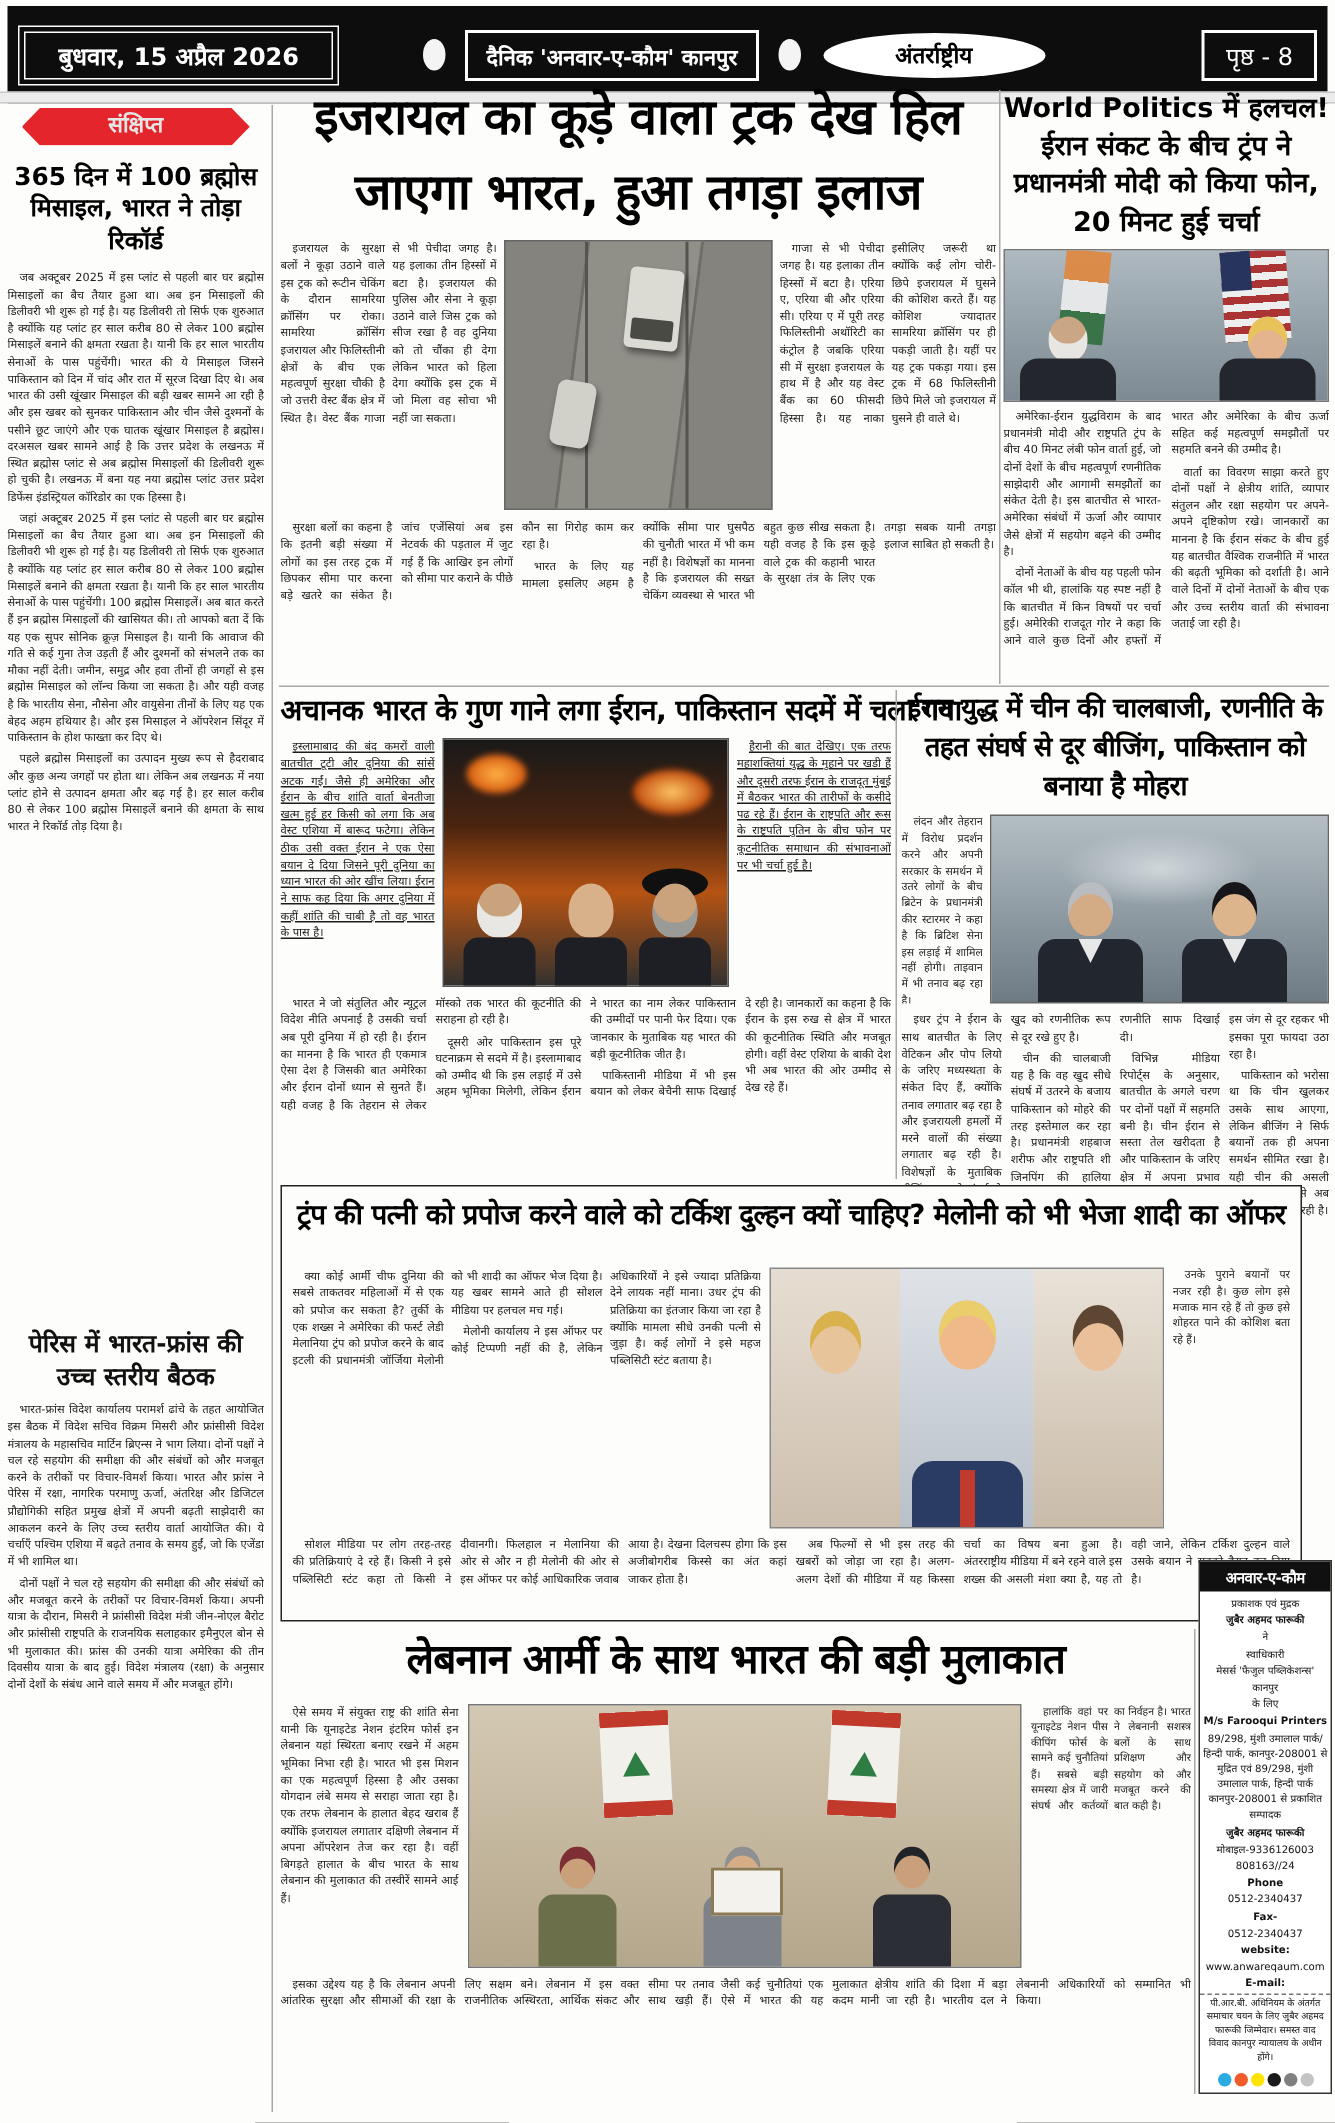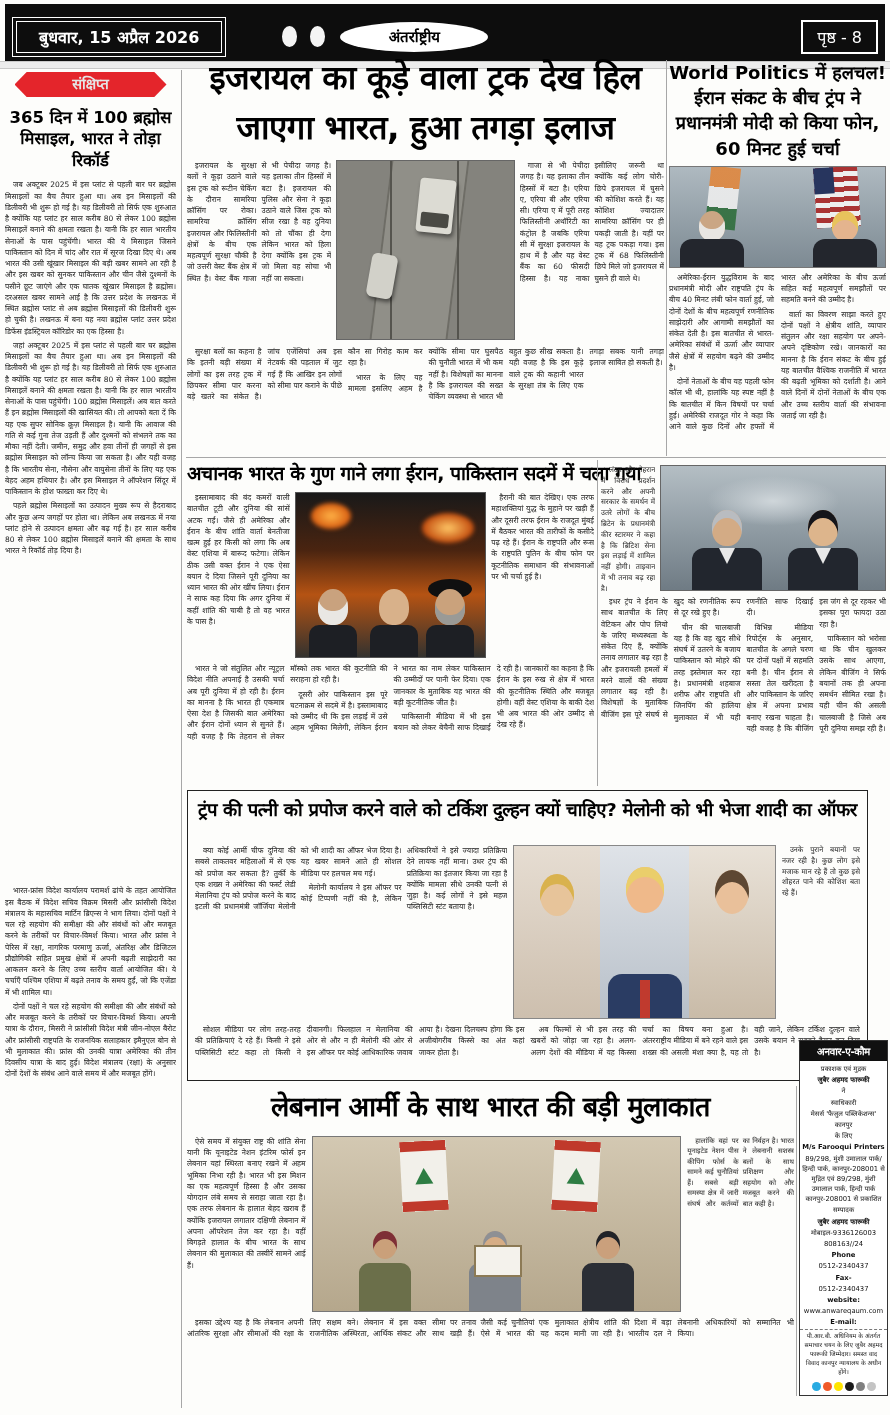--- a/index.html
+++ b/index.html
@@ -59,21 +59,21 @@
   .person{position:absolute;bottom:-6px;width:64px;height:62px;}
   .p-head{position:absolute;left:50%;transform:translateX(-50%);top:0;width:26px;height:30px;border-radius:50% 50% 46% 46%;}
   .p-body{position:absolute;left:0;bottom:0;width:100%;height:34px;border-radius:12px 12px 0 0;background:#23262d;}
   .modi .p-head{background:#caa684;box-shadow:inset 0 -12px 0 #e8e6e2;}
   .trump .p-head{background:#e4b48e;box-shadow:inset 0 9px 0 #e8c35c;}
   .mt-body{column-count:2;column-gap:7px;height:196px;}
   
   .iran-art{position:absolute;left:187px;top:460px;width:407px;}
   .iran-head{font-size:19px;font-weight:800;text-align:center;white-space:nowrap;letter-spacing:-0.4px;color:#000;}
   .iran-row{display:flex;gap:5px;height:166px;margin-top:6px;}
-  .iran-side{width:26%;}
+  .iran-side{width:26%;text-decoration:underline;}
   .photo-iran{width:48%;position:relative;overflow:hidden;border:1px solid #555;
      background:linear-gradient(180deg,#191919 0%,#4a2410 35%,#b55313 62%,#33322f 100%);}
   .flame{position:absolute;border-radius:50%;filter:blur(2px);}
   .f1{left:8%;top:6%;width:40px;height:26px;background:radial-gradient(#ffb347,#d85c10 70%,transparent);}
   .f2{right:6%;top:12%;width:52px;height:30px;background:radial-gradient(#ffc766,#c24a0c 70%,transparent);}
   .iface{position:absolute;bottom:-4px;width:52px;height:72px;}
   .if-head{position:absolute;left:50%;transform:translateX(-50%);top:0;width:30px;height:36px;border-radius:50% 50% 44% 44%;}
   .if-body{position:absolute;left:2px;right:2px;bottom:0;height:36px;border-radius:10px 10px 0 0;background:#1d1f24;}
   .i-modi .if-head{background:#c9a27e;box-shadow:inset 0 -14px 0 #e9e7e3;}
   .i-bald .if-head{background:#d8b18a;}
@@ -155,34 +155,36 @@
 </head>
 <body>
 
 <div class="page">
 
   <div class="hdr">
     <div class="date-box">
       <div class="date-box-in">बुधवार, 15 अप्रैल 2026</div>
     </div>
     <span class="hdot d1"></span>
+    <div class="mast-box">दैनिक 'अनवार-ए-कौम' कानपुर</div>
     <span class="hdot d2"></span>
     <div class="sect-pill">अंतर्राष्ट्रीय</div>
     <div class="page-box">पृष्ठ - 8</div>
   </div>
   <div class="hdr-rule"></div>
 
   <div class="leftcol">
     <div class="brief-banner">संक्षिप्त</div>
     <div class="lc-head">365 दिन में 100 ब्रह्मोस मिसाइल, भारत ने तोड़ा रिकॉर्ड</div>
     <div class="bodytxt lc-body1">
       <p>जब अक्टूबर 2025 में इस प्लांट से पहली बार घर ब्रह्मोस मिसाइलों का बैच तैयार हुआ था। अब इन मिसाइलों की डिलीवरी भी शुरू हो गई है। यह डिलीवरी तो सिर्फ एक शुरुआत है क्योंकि यह प्लांट हर साल करीब 80 से लेकर 100 ब्रह्मोस मिसाइलें बनाने की क्षमता रखता है। यानी कि हर साल भारतीय सेनाओं के पास पहुंचेंगी। भारत की ये मिसाइल जिसने पाकिस्तान को दिन में चांद और रात में सूरज दिखा दिए थे। अब भारत की उसी खूंखार मिसाइल की बड़ी खबर सामने आ रही है और इस खबर को सुनकर पाकिस्तान और चीन जैसे दुश्मनों के पसीने छूट जाएंगे और एक घातक खूंखार मिसाइल है ब्रह्मोस। दरअसल खबर सामने आई है कि उत्तर प्रदेश के लखनऊ में स्थित ब्रह्मोस प्लांट से अब ब्रह्मोस मिसाइलों की डिलीवरी शुरू हो चुकी है। लखनऊ में बना यह नया ब्रह्मोस प्लांट उत्तर प्रदेश डिफेंस इंडस्ट्रियल कॉरिडोर का एक हिस्सा है।</p>
       <p>जहां अक्टूबर 2025 में इस प्लांट से पहली बार घर ब्रह्मोस मिसाइलों का बैच तैयार हुआ था। अब इन मिसाइलों की डिलीवरी भी शुरू हो गई है। यह डिलीवरी तो सिर्फ एक शुरुआत है क्योंकि यह प्लांट हर साल करीब 80 से लेकर 100 ब्रह्मोस मिसाइलें बनाने की क्षमता रखता है। यानी कि हर साल भारतीय सेनाओं के पास पहुंचेंगी। 100 ब्रह्मोस मिसाइलें। अब बात करते हैं इन ब्रह्मोस मिसाइलों की खासियत की। तो आपको बता दें कि यह एक सुपर सोनिक क्रूज़ मिसाइल है। यानी कि आवाज की गति से कई गुना तेज उड़ती हैं और दुश्मनों को संभलने तक का मौका नहीं देती। जमीन, समुद्र और हवा तीनों ही जगहों से इस ब्रह्मोस मिसाइल को लॉन्च किया जा सकता है। और यही वजह है कि भारतीय सेना, नौसेना और वायुसेना तीनों के लिए यह एक बेहद अहम हथियार है। और इस मिसाइल ने ऑपरेशन सिंदूर में पाकिस्तान के होश फाख्ता कर दिए थे।</p>
       <p>पहले ब्रह्मोस मिसाइलों का उत्पादन मुख्य रूप से हैदराबाद और कुछ अन्य जगहों पर होता था। लेकिन अब लखनऊ में नया प्लांट होने से उत्पादन क्षमता और बढ़ गई है। हर साल करीब 80 से लेकर 100 ब्रह्मोस मिसाइलें बनाने की क्षमता के साथ भारत ने रिकॉर्ड तोड़ दिया है।</p>
     </div>
+    <div class="lc-head2">पेरिस में भारत-फ्रांस की उच्च स्तरीय बैठक</div>
     <div class="bodytxt lc-body2">
       <p>भारत-फ्रांस विदेश कार्यालय परामर्श ढांचे के तहत आयोजित इस बैठक में विदेश सचिव विक्रम मिसरी और फ्रांसीसी विदेश मंत्रालय के महासचिव मार्टिन ब्रिएन्स ने भाग लिया। दोनों पक्षों ने चल रहे सहयोग की समीक्षा की और संबंधों को और मजबूत करने के तरीकों पर विचार-विमर्श किया। भारत और फ्रांस ने पेरिस में रक्षा, नागरिक परमाणु ऊर्जा, अंतरिक्ष और डिजिटल प्रौद्योगिकी सहित प्रमुख क्षेत्रों में अपनी बढ़ती साझेदारी का आकलन करने के लिए उच्च स्तरीय वार्ता आयोजित की। ये चर्चाएँ पश्चिम एशिया में बढ़ते तनाव के समय हुईं, जो कि एजेंडा में भी शामिल था।</p>
       <p>दोनों पक्षों ने चल रहे सहयोग की समीक्षा की और संबंधों को और मजबूत करने के तरीकों पर विचार-विमर्श किया। अपनी यात्रा के दौरान, मिसरी ने फ्रांसीसी विदेश मंत्री जीन-नोएल बैरोट और फ्रांसीसी राष्ट्रपति के राजनयिक सलाहकार इमैनुएल बोन से भी मुलाकात की। फ्रांस की उनकी यात्रा अमेरिका की तीन दिवसीय यात्रा के बाद हुई। विदेश मंत्रालय (रक्षा) के अनुसार दोनों देशों के संबंध आने वाले समय में और मजबूत होंगे।</p>
     </div>
   </div>
 
   <div class="main-art">
     <div class="main-head">इजरायल का कूड़े वाला ट्रक देख हिल जाएगा भारत, हुआ तगड़ा इलाज</div>
     <div class="main-row1">
       <div class="bodytxt mc">
@@ -199,21 +201,21 @@
         <p>गाजा से भी पेचीदा जगह है। यह इलाका तीन हिस्सों में बटा है। एरिया ए, एरिया बी और एरिया सी। एरिया ए में पूरी तरह फिलिस्तीनी अथॉरिटी का कंट्रोल है जबकि एरिया सी में सुरक्षा इजरायल के हाथ में है और यह वेस्ट बैंक का 60 फीसदी हिस्सा है। यह नाका इसीलिए जरूरी था क्योंकि कई लोग चोरी-छिपे इजरायल में घुसने की कोशिश करते हैं। यह कोशिश ज्यादातर सामरिया क्रॉसिंग पर ही पकड़ी जाती है। यहीं पर यह ट्रक पकड़ा गया। इस ट्रक में 68 फिलिस्तीनी छिपे मिले जो इजरायल में घुसने ही वाले थे।</p>
       </div>
     </div>
     <div class="bodytxt main-row2">
       <p>सुरक्षा बलों का कहना है कि इतनी बड़ी संख्या में लोगों का इस तरह ट्रक में छिपकर सीमा पार करना बड़े खतरे का संकेत है। जांच एजेंसियां अब इस नेटवर्क की पड़ताल में जुट गई हैं कि आखिर इन लोगों को सीमा पार कराने के पीछे कौन सा गिरोह काम कर रहा है।</p>
       <p>भारत के लिए यह मामला इसलिए अहम है क्योंकि सीमा पार घुसपैठ की चुनौती भारत में भी कम नहीं है। विशेषज्ञों का मानना है कि इजरायल की सख्त चेकिंग व्यवस्था से भारत भी बहुत कुछ सीख सकता है। यही वजह है कि इस कूड़े वाले ट्रक की कहानी भारत के सुरक्षा तंत्र के लिए एक तगड़ा सबक यानी तगड़ा इलाज साबित हो सकती है।</p>
     </div>
   </div>
 
   <div class="mt-art">
-    <div class="mt-head">World Politics में हलचल! ईरान संकट के बीच ट्रंप ने प्रधानमंत्री मोदी को किया फोन, 60 मिनट हुई चर्चा</div>
+    <div class="mt-head">World Politics में हलचल! ईरान संकट के बीच ट्रंप ने प्रधानमंत्री मोदी को किया फोन, 20 मिनट हुई चर्चा</div>
     <div class="photo-mt">
       <div class="mt-inflag"></div>
       <div class="mt-usflag"></div>
       <div class="person modi" style="left:10px;">
         <div class="p-head"></div>
           <div class="p-body"></div>
       </div>
       <div class="person trump" style="right:8px;">
         <div class="p-head"></div>
           <div class="p-body"></div>
@@ -258,20 +260,21 @@
     <div class="bodytxt iran-bottom">
       <p>भारत ने जो संतुलित और न्यूट्रल विदेश नीति अपनाई है उसकी चर्चा अब पूरी दुनिया में हो रही है। ईरान का मानना है कि भारत ही एकमात्र ऐसा देश है जिसकी बात अमेरिका और ईरान दोनों ध्यान से सुनते हैं। यही वजह है कि तेहरान से लेकर मॉस्को तक भारत की कूटनीति की सराहना हो रही है।</p>
       <p>दूसरी ओर पाकिस्तान इस पूरे घटनाक्रम से सदमे में है। इस्लामाबाद को उम्मीद थी कि इस लड़ाई में उसे अहम भूमिका मिलेगी, लेकिन ईरान ने भारत का नाम लेकर पाकिस्तान की उम्मीदों पर पानी फेर दिया। एक जानकार के मुताबिक यह भारत की बड़ी कूटनीतिक जीत है।</p>
       <p>पाकिस्तानी मीडिया में भी इस बयान को लेकर बेचैनी साफ दिखाई दे रही है। जानकारों का कहना है कि ईरान के इस रुख से क्षेत्र में भारत की कूटनीतिक स्थिति और मजबूत होगी। वहीं वेस्ट एशिया के बाकी देश भी अब भारत की ओर उम्मीद से देख रहे हैं।</p>
     </div>
   </div>
 
   <div class="vrule" style="left:597px;top:460px;height:326px;"></div>
 
   <div class="china-art">
+    <div class="china-head">ईरान युद्ध में चीन की चालबाजी, रणनीति के तहत संघर्ष से दूर बीजिंग, पाकिस्तान को बनाया है मोहरा</div>
     <div class="china-row">
       <div class="bodytxt china-side">
         <p>लंदन और तेहरान में विरोध प्रदर्शन करने और अपनी सरकार के समर्थन में उतरे लोगों के बीच ब्रिटेन के प्रधानमंत्री कीर स्टारमर ने कहा है कि ब्रिटिश सेना इस लड़ाई में शामिल नहीं होगी। ताइवान में भी तनाव बढ़ रहा है।</p>
       </div>
       <div class="photo-xi">
         <div class="xi-mural"></div>
         <div class="cperson shehbaz" style="left:14%;">
           <div class="cp-head"></div>
             <div class="cp-body"></div>
         </div>

